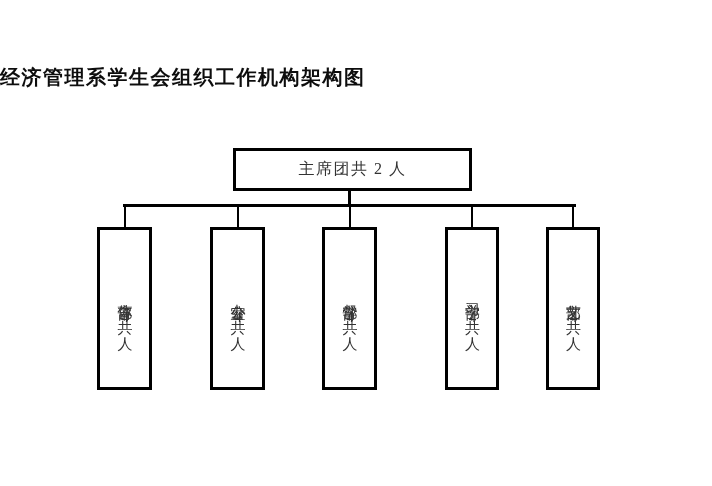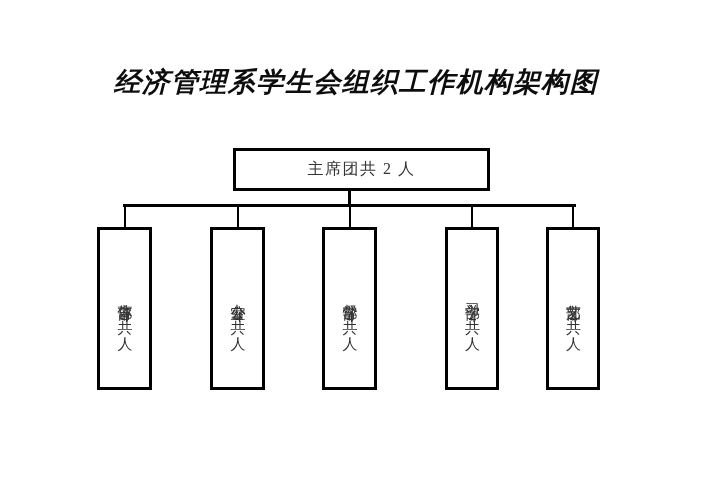--- a/index.html
+++ b/index.html
@@ -14,35 +14,33 @@
     background: #ffffff;
     overflow: hidden;
     font-family: "Liberation Serif", "DejaVu Serif", serif;
   }
   
   .chart-title {
     position: absolute;
     left: 0;
     right: 0;
     top: 64px;
-    text-align: center;
     font-family: "Liberation Sans", "DejaVu Sans", sans-serif;
     font-weight: 700;
-    font-size: 27px;
+    font-size: 20px;
     letter-spacing: 1.5px;
     color: #0d0d0d;
     white-space: nowrap;
-    font-style: italic;
   }
   
   .root-box {
     position: absolute;
     left: 233px;
     top: 148px;
-    width: 257px;
+    width: 239px;
     height: 43px;
     box-sizing: border-box;
     border: 3px solid #000000;
     background: #ffffff;
     display: flex;
     align-items: center;
     justify-content: center;
     font-size: 16px;
     letter-spacing: 1.5px;
     color: #333333;

